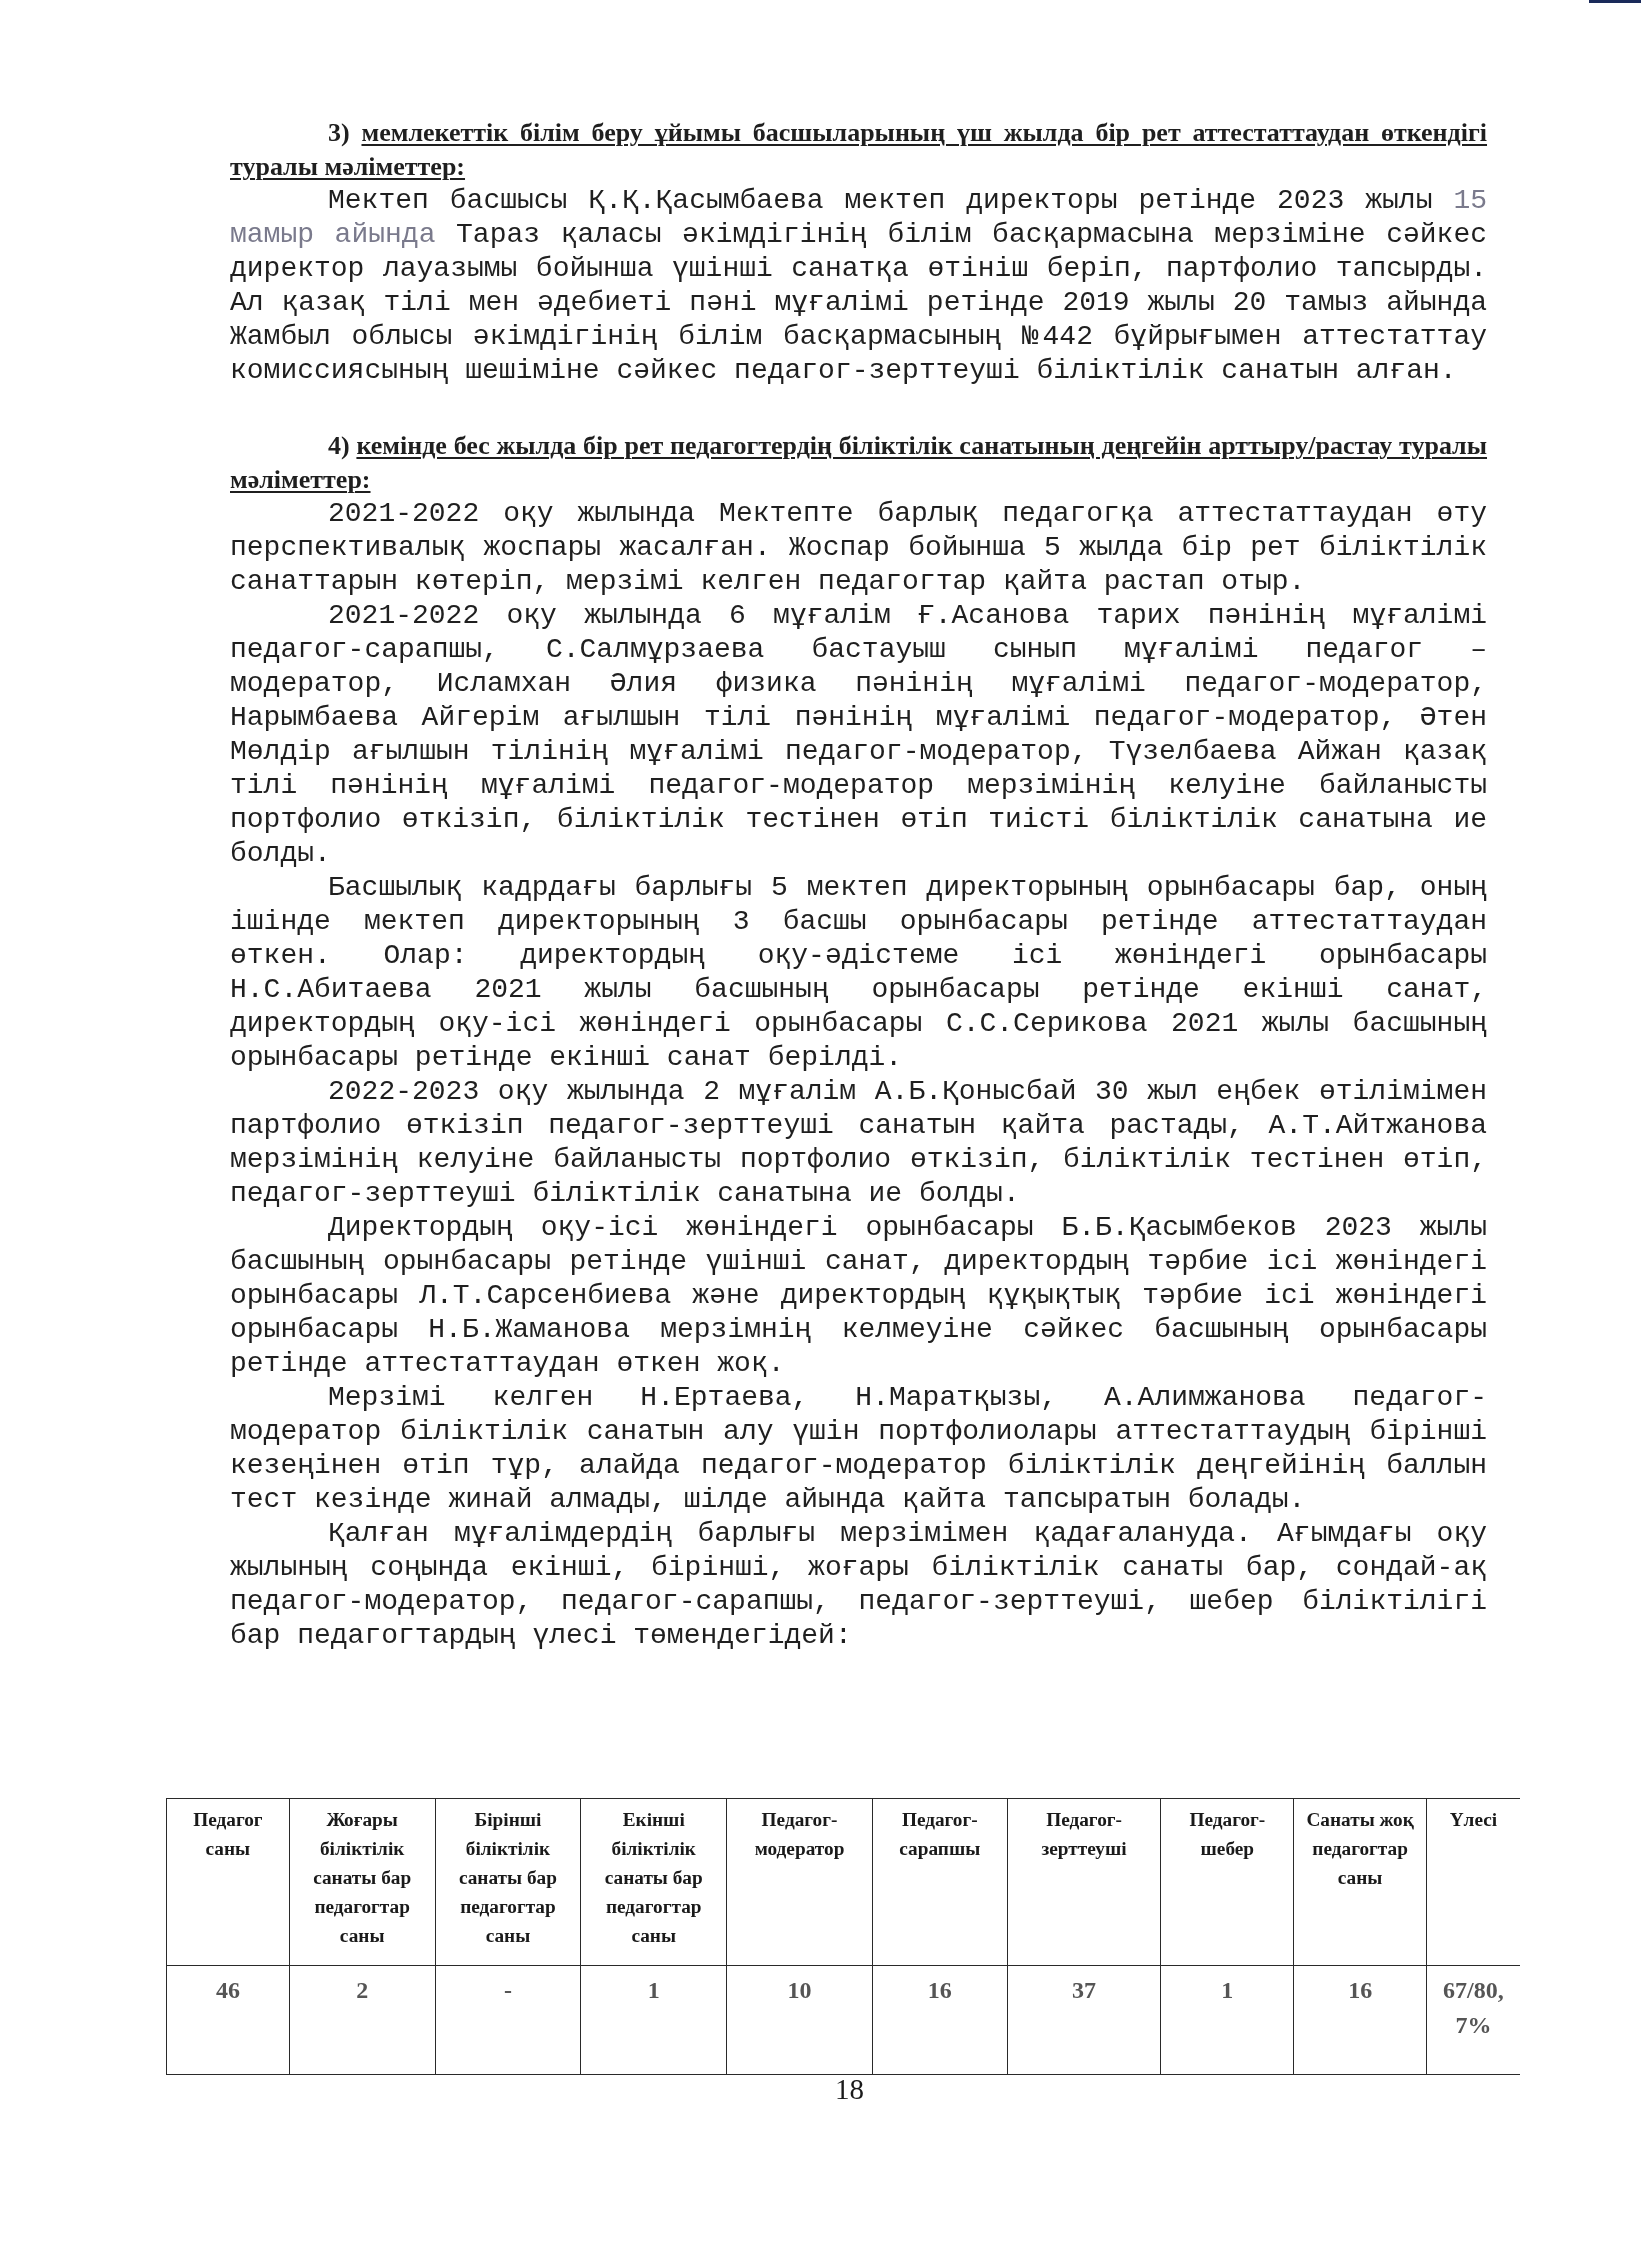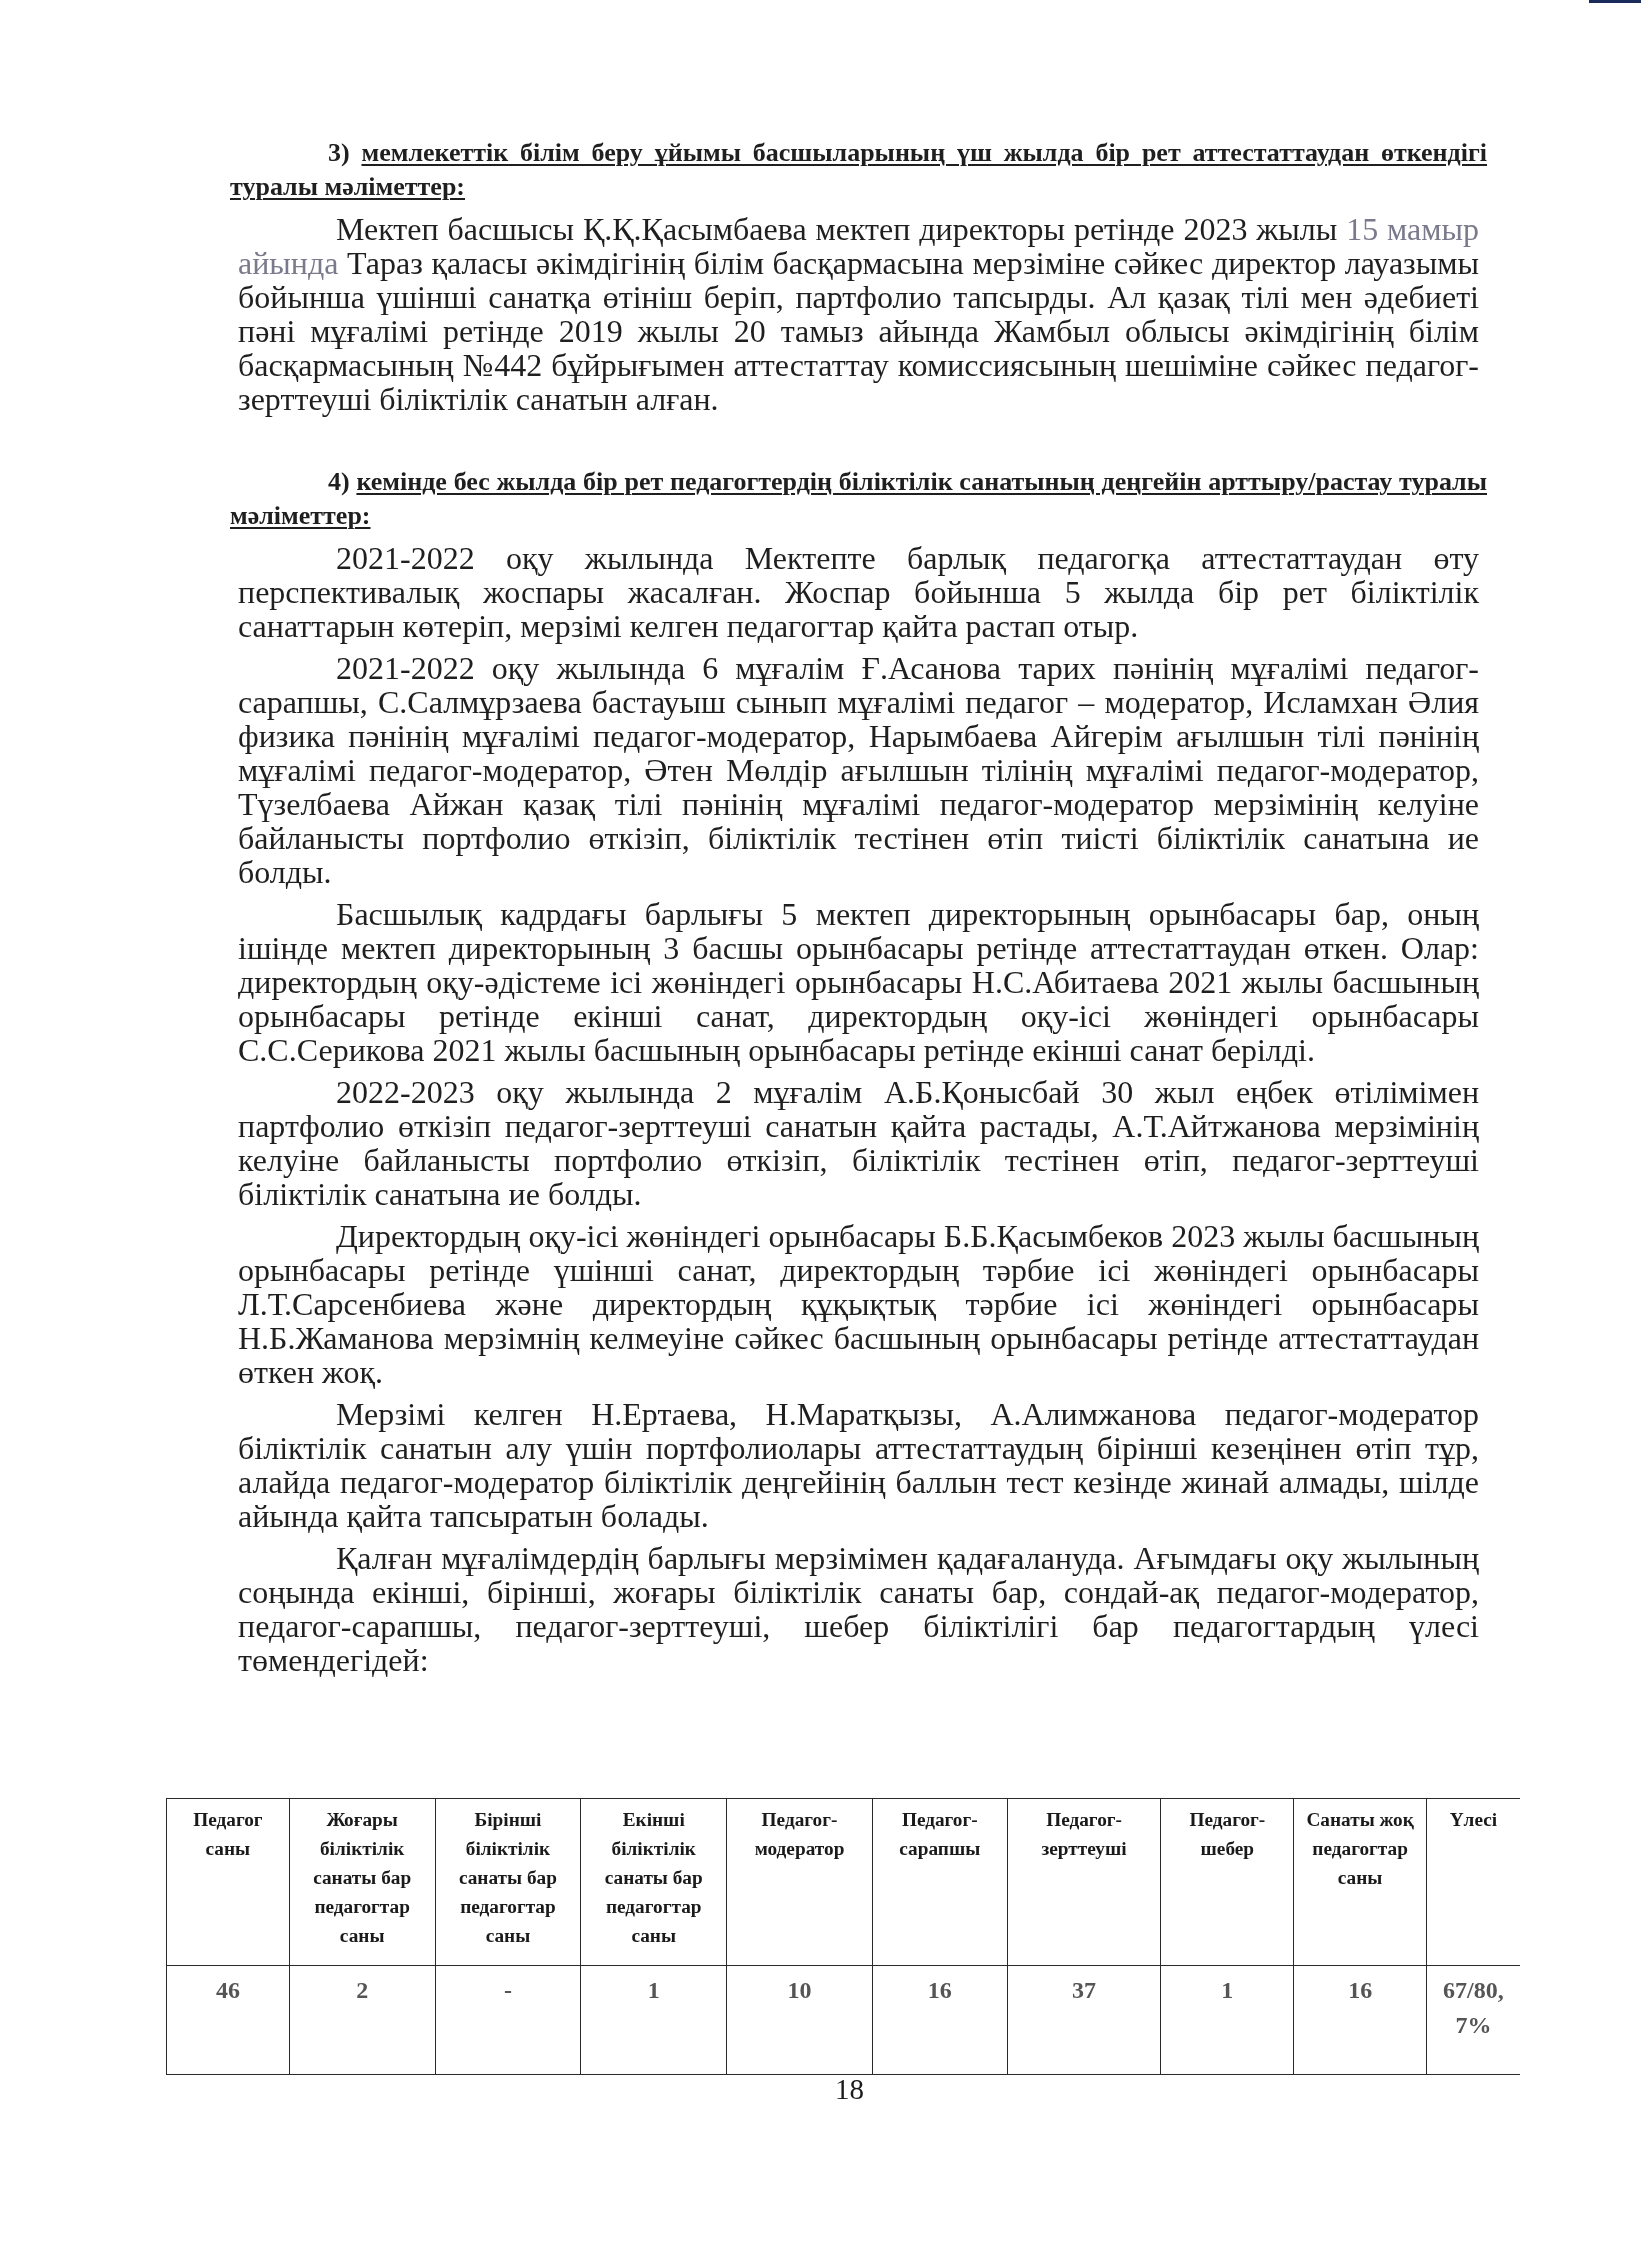--- a/index.html
+++ b/index.html
@@ -19,46 +19,47 @@
       position: absolute;
       top: 0;
       left: 1589px;
       width: 52px;
       height: 2.9px;
       background: #1a2a5a;
     }
     .page {
       position: absolute;
       left: 230px;
-      top: 136px;
+      top: 116px;
       width: 1257px;
     }
     .section-heading {
       font-size: 26px;
       line-height: 34px;
       font-weight: bold;
       text-align: justify;
       text-align-last: left;
       margin: 0;
       text-indent: 98px;
     }
     .section-heading .num {
       font-weight: bold;
     }
     .section-heading .ul {
       text-decoration: underline;
       text-decoration-thickness: 1.9px;
       text-underline-offset: 2.9px;
     }
     .para {
-      font-size: 32px;
+      font-size: 28px;
       line-height: 34px;
       text-align: justify;
-      margin: 8px;
+      margin: 0;
       text-indent: 98px;
+      font-family: Liberation Mono, monospace;
     }
     .para.faded-part .faded {
       color: #7a7a8c;
     }
     .gap-section {
       height: 41px;
     }
     .doc-table {
       position: absolute;
       left: 166px;

